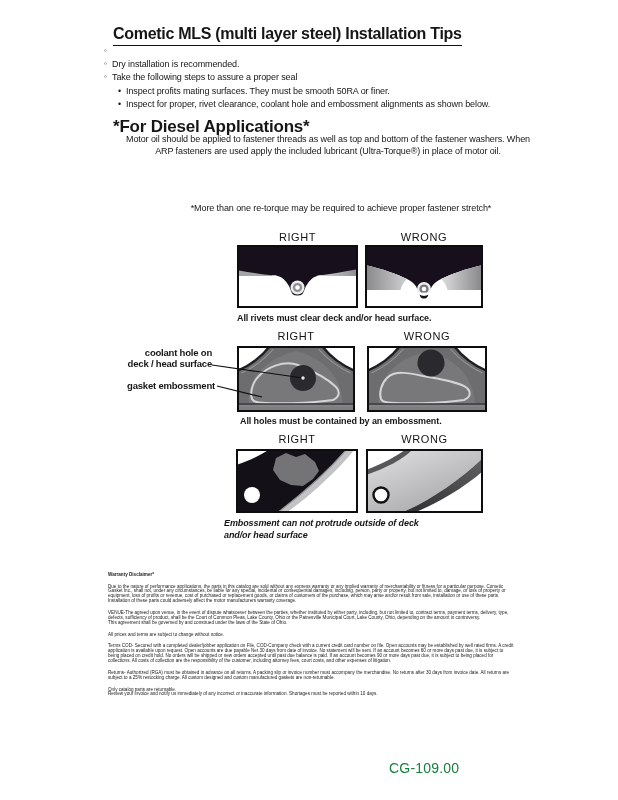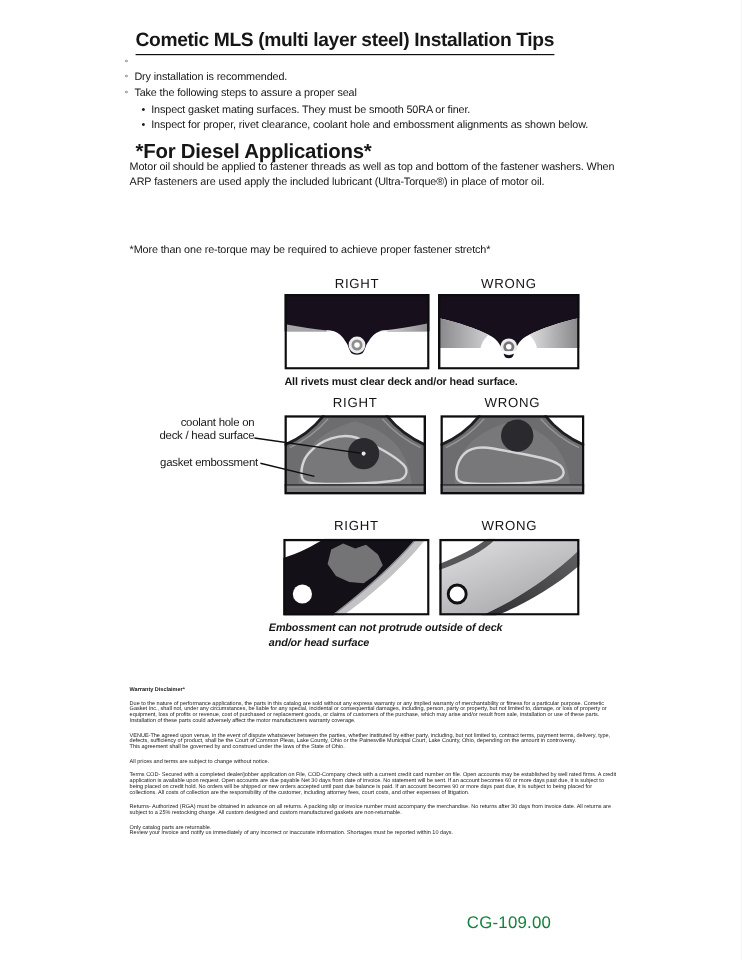--- a/index.html
+++ b/index.html
@@ -14,21 +14,21 @@
     font-size:16px;font-weight:bold;letter-spacing:-0.3px;
     border-bottom:1.6px solid #111;padding-bottom:2px;white-space:nowrap;
   }
   .tips{position:absolute;left:104px;top:45px;width:470px;font-size:9px;letter-spacing:-0.1px;}
   .tip{display:flex;align-items:baseline;line-height:13.2px;}
   .tip .mk{flex:0 0 auto;width:8px;text-align:left;}
   .tip.l1 .mk{font-size:8px;position:relative;top:-1px;}
   .tip.l2{padding-left:14px;}
   .tip.l2 .mk{font-size:9px;}
   .diesel-heading{position:absolute;left:113px;top:117px;font-size:17px;font-weight:bold;letter-spacing:-0.2px;}
-  .para{position:absolute;left:108px;width:414px;font-size:9px;line-height:11.9px;letter-spacing:-0.1px;}
+  .para{position:absolute;left:121px;width:414px;font-size:9px;line-height:11.9px;letter-spacing:-0.1px;text-align:center;}
   .p1{top:134px;}
   .p2{top:164px;}
   .p3{top:203px;width:440px;}
 
   
   .dg-label{position:absolute;font-size:11px;letter-spacing:0.6px;text-align:center;color:#141414;}
   .lab-r1a{left:237px;width:121px;top:231px;}
   .lab-r1b{left:365px;width:118px;top:231px;}
   .lab-r2a{left:237px;width:118px;top:330px;}
   .lab-r2b{left:367px;width:120px;top:330px;}
@@ -38,21 +38,21 @@
   .pan-r1a{left:237px;top:245px;}
   .pan-r1b{left:365px;top:245px;}
   .pan-r2a{left:237px;top:346px;}
   .pan-r2b{left:367px;top:346px;}
   .pan-r3a{left:236px;top:449px;}
   .pan-r3b{left:366px;top:449px;}
   .caption{position:absolute;font-size:9px;font-weight:bold;letter-spacing:-0.1px;line-height:12.3px;white-space:pre-line;}
   .cap1{left:237px;top:312px;}
   .cap2{left:240px;top:415px;}
   .cap3{left:224px;top:517px;font-style:italic;}
-  .annot{position:absolute;font-size:9.5px;font-weight:normal;letter-spacing:-0.2px;line-height:11px;
+  .annot{position:absolute;font-size:9.5px;font-weight:bold;letter-spacing:-0.2px;line-height:11px;
          text-align:right;white-space:pre-line;}
   .an1{left:82px;top:347px;width:130px;}
   .an2{left:85px;top:380px;width:130px;}
   .pointer-overlay{position:absolute;left:205px;top:352px;width:105px;height:50px;overflow:visible;z-index:5;}
 
   
   .warranty{
     position:absolute;left:108px;top:572px;width:812px;
     transform:scale(0.5);transform-origin:0 0;
     font-size:9.2px;line-height:9.7px;letter-spacing:0;color:#222;
@@ -75,21 +75,21 @@
     <div class="tip l1">
       <span class="mk">◦</span>
       <span>Dry installation is recommended.</span>
     </div>
     <div class="tip l1">
       <span class="mk">◦</span>
       <span>Take the following steps to assure a proper seal</span>
     </div>
     <div class="tip l2">
       <span class="mk">•</span>
-      <span>Inspect gasket mating surfaces.  They must be smooth 50RA or finer.</span>
+      <span>Inspect profits mating surfaces.  They must be smooth 50RA or finer.</span>
     </div>
     <div class="tip l2">
       <span class="mk">•</span>
       <span>Inspect for proper, rivet clearance, coolant hole and embossment alignments as shown below.</span>
     </div>
   </div>
 
   <div class="diesel-heading">*For Diesel Applications*</div>
   <div class="para p1">Motor oil should be applied to fastener threads as well as top and bottom of the fastener washers. When ARP fasteners are used apply the included lubricant (Ultra-Torque®) in place of motor oil.</div>
   <div class="para p3">*More than one re-torque may be required to achieve proper fastener stretch*</div>
@@ -179,20 +179,21 @@
     <line x1="0" y1="60" x2="120" y2="60" stroke="#8d8d90" stroke-width="0.8"></line>
     <rect x="1" y="1" width="118" height="64" fill="none" stroke="#0d0d0f" stroke-width="2"></rect>
   </svg>
 
   <svg class="pointer-overlay" viewBox="0 0 105 50">
     <line x1="7" y1="13" x2="98" y2="26" stroke="#0e0e0e" stroke-width="1.2"></line>
     <circle cx="98" cy="26" r="1.7" fill="#e8e8e8"></circle>
     <line x1="12" y1="34" x2="57" y2="45" stroke="#0e0e0e" stroke-width="1.2"></line>
   </svg>
 
+  <div class="caption cap2">All holes must be contained by an embossment.</div>
 
   <div class="dg-label lab-r3a">RIGHT</div>
   <div class="dg-label lab-r3b">WRONG</div>
 
   <svg class="panel pan-r3a" width="122" height="64" viewBox="0 0 122 64">
     <rect width="122" height="64" fill="#fff"></rect>
     <path d="M0 16 C13 12 25 6 34 0 H111 C92 22 66 45 41 64 H0 Z" fill="#141017"></path>
     <path d="M41 64 C66 45 92 22 111 0 H119 C99 25 71 49 50 64 Z" fill="#c3c3c5"></path>
     <path d="M41 64 C66 45 92 22 111 0" stroke="#8f8f92" stroke-width="1.2" fill="none"></path>
     <polygon points="40,9 50,4 60,8 69,5 79,13 83,22 77,30 67,37 55,36 44,31 37,21" fill="#747477"></polygon>

